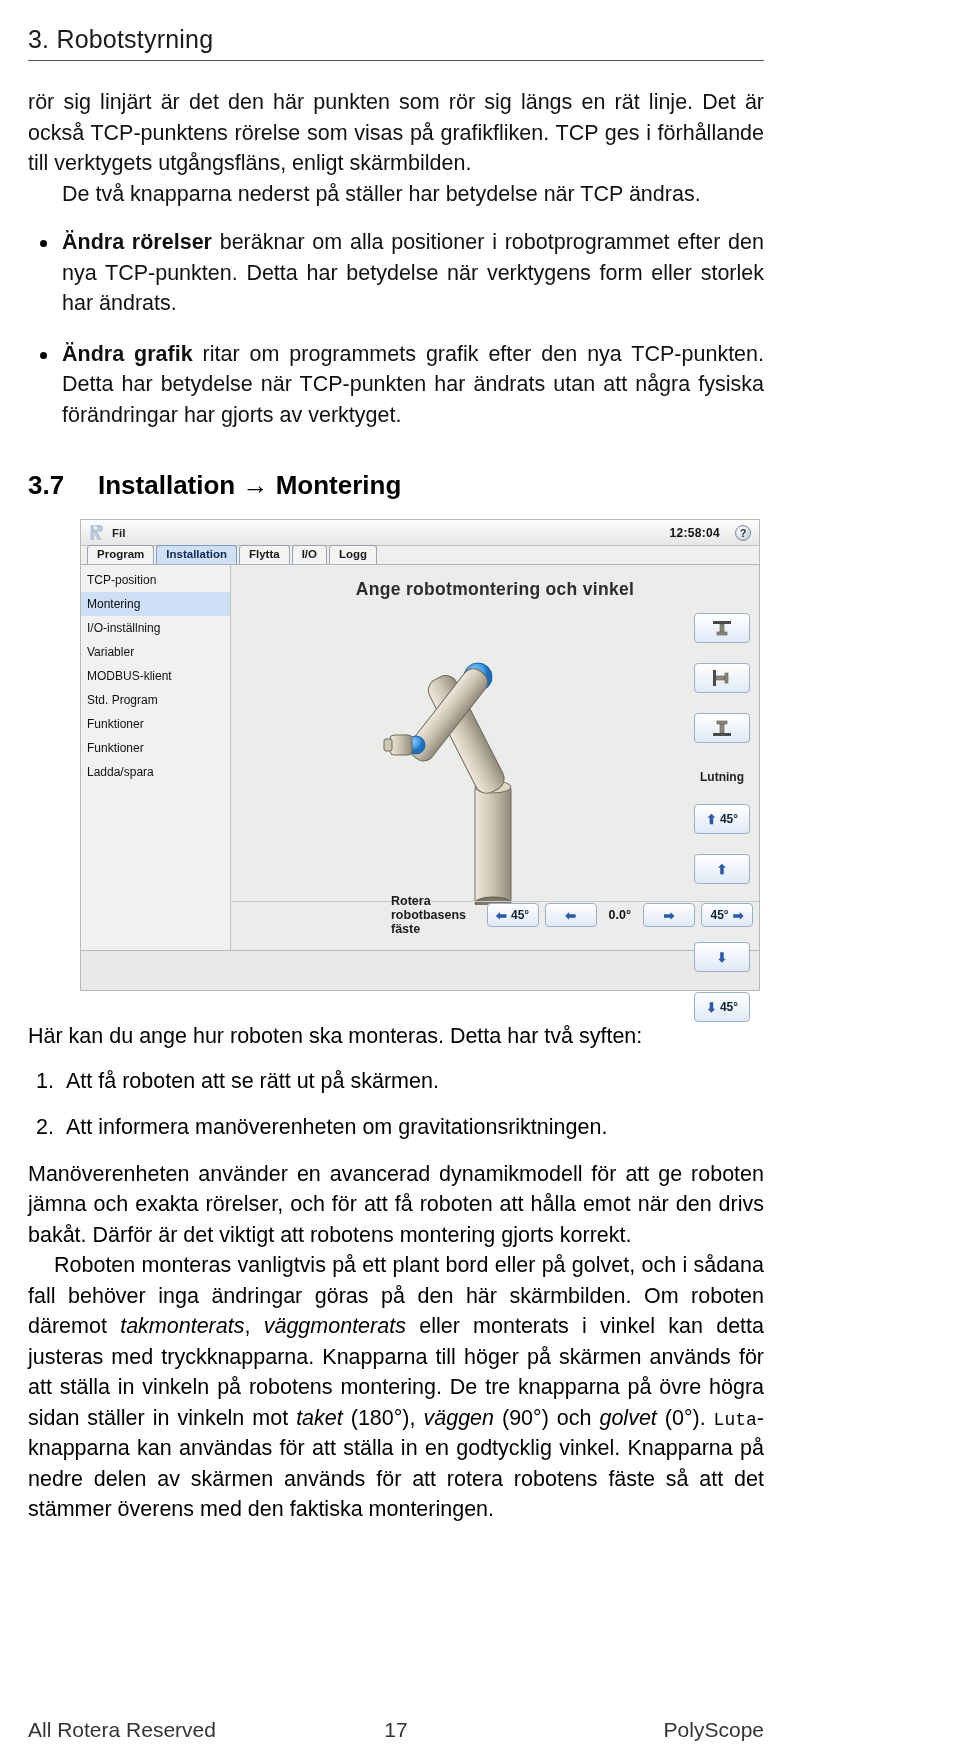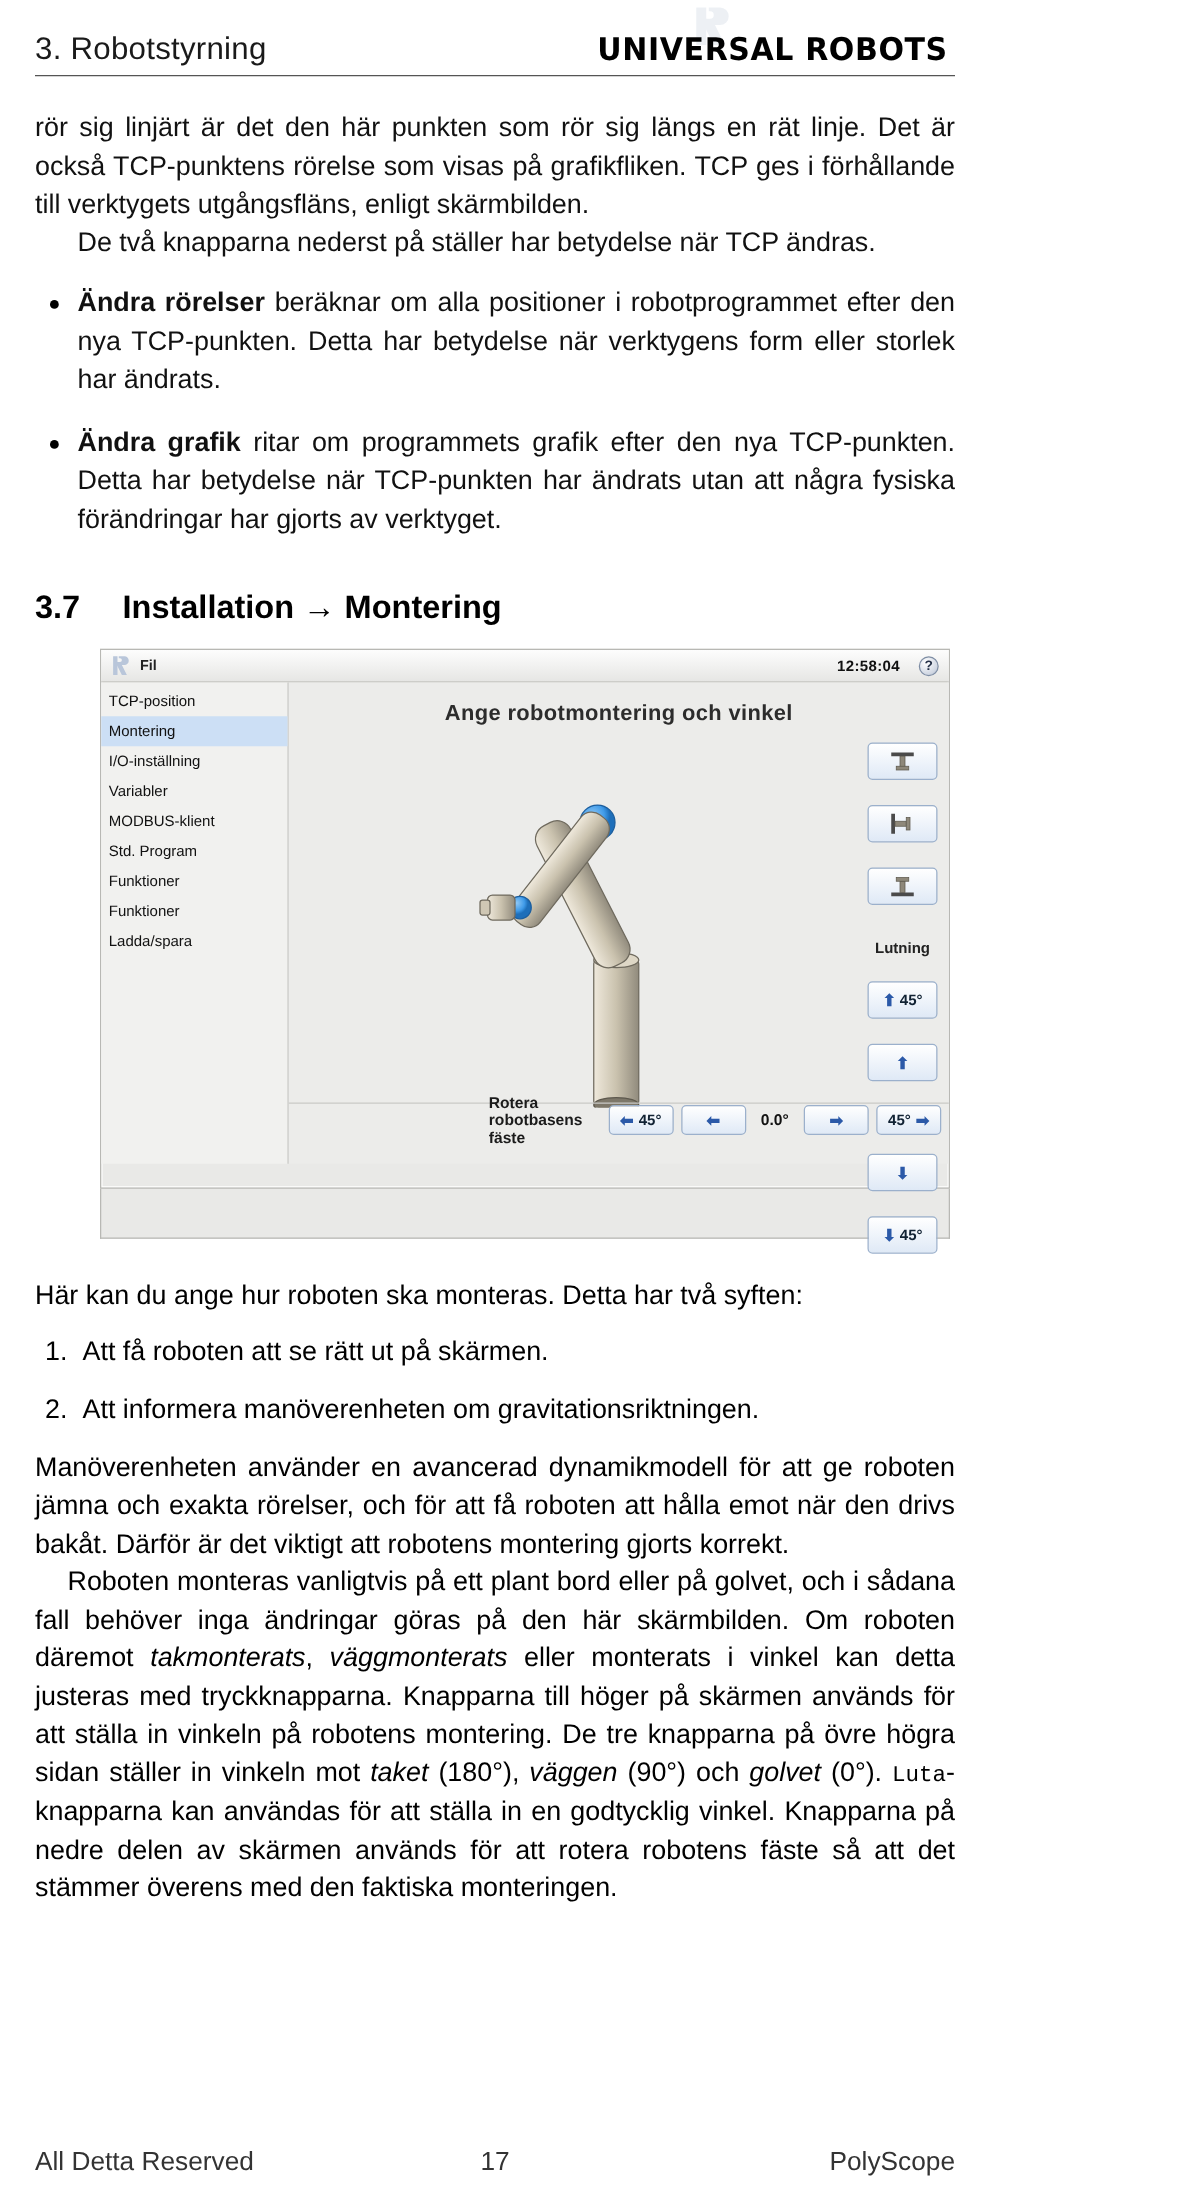--- a/index.html
+++ b/index.html
@@ -162,27 +162,20 @@
   }
   .footer .pg { position:absolute; left:50%; transform:translateX(-50%); }
 </style>
 </head>
 <body>
 
 <div class="page">
 
   <div class="doc-header">
     <div class="chap">3.  Robotstyrning</div>
-    <div class="brandwrap">
-      <svg class="ur-logo-wm" viewBox="0 0 30 34">
-        <path d="M3 2 h8 v30 h-8 z" fill="#c8d2e0"></path>
-        <path d="M13 2 h9 a7 7 0 0 1 0 14 h-4 l8 16 h-9 l-8 -16 v-5 h5 a3 3 0 0 0 0 -6 h-1 z" fill="#c8d2e0"></path>
-      </svg>
-      <div class="brandname">UNIVERSAL ROBOTS</div>
-    </div>
   </div>
   <hr class="hr">
 
   <div class="body-text">
     <p>rör sig linjärt är det den här punkten som rör sig längs en rät linje. Det är också TCP-punktens rörelse som visas på grafikfliken. TCP ges i förhållande till verktygets utgångsfläns, enligt skärmbilden.</p>
     <p class="indent">De två knapparna nederst på ställer har betydelse när TCP ändras.</p>
 
     <ul class="bullets">
       <li>
         <b class="lead">Ändra rörelser</b><span> beräknar om alla positioner i robotprogrammet efter den nya TCP-punkten. Detta har betydelse när verktygens form eller storlek har ändrats.</span>
@@ -205,20 +198,27 @@
         <svg class="ur-mini" viewBox="0 0 30 34">
           <path d="M3 2 h7 v30 h-7 z" fill="#b9c6da"></path>
           <path d="M12 2 h9 a7 7 0 0 1 0 14 h-4 l8 16 h-8 l-8 -16 v-5 h5 a3 3 0 0 0 0 -6 h-2 z" fill="#b9c6da"></path>
         </svg>
         <span class="fil">Fil</span>
         <span class="spacer"></span>
         <span class="clock">12:58:04</span>
         <span class="help-badge">?</span>
       </div>
 
+      <div class="tabbar">
+        <div class="tab">Program</div>
+        <div class="tab active">Installation</div>
+        <div class="tab">Flytta</div>
+        <div class="tab">I/O</div>
+        <div class="tab">Logg</div>
+      </div>
 
       <div class="shot-body">
 
         <div class="sidebar">
           <div class="side-item">TCP-position</div>
           <div class="side-item sel">Montering</div>
           <div class="side-item">I/O-inställning</div>
           <div class="side-item">Variabler</div>
           <div class="side-item">MODBUS-klient</div>
           <div class="side-item">Std. Program</div>
@@ -351,18 +351,18 @@
         <span>Att informera manöverenheten om gravitationsriktningen.</span>
       </li>
     </ol>
 
     <p class="para">Manöverenheten använder en avancerad dynamikmodell för att ge roboten jämna och exakta rörelser, och för att få roboten att hålla emot när den drivs bakåt. Därför är det viktigt att robotens montering gjorts korrekt.</p>
 
     <p class="para indent2"><span>Roboten monteras vanligtvis på ett plant bord eller på golvet, och i sådana fall behöver inga ändringar göras på den här skärmbilden. Om roboten däremot </span><i>takmonterats</i><span>, </span><i>väggmonterats</i><span> eller monterats i vinkel kan detta justeras med tryckknapparna. Knapparna till höger på skärmen används för att ställa in vinkeln på robotens montering. De tre knapparna på övre högra sidan ställer in vinkeln mot </span><i>taket</i><span> (180°), </span><i>väggen</i><span> (90°) och </span><i>golvet</i><span> (0°). </span><span class="mono">Luta</span><span>-knapparna kan användas för att ställa in en godtycklig vinkel. Knapparna på nedre delen av skärmen används för att rotera robotens fäste så att det stämmer överens med den faktiska monteringen.</span></p>
   </div>
 
   <div class="footer">
-    <span>All Detta Reserved</span>
+    <span>All Rotera Reserved</span>
     <span class="pg">17</span>
     <span>PolyScope</span>
   </div>
 
 </div>
 
 </body></html>

